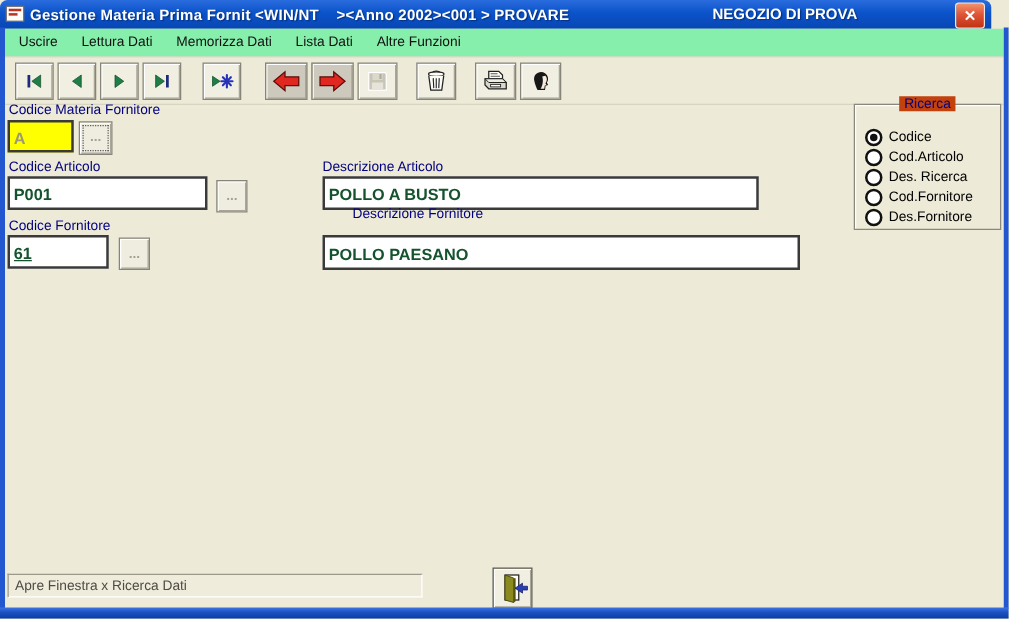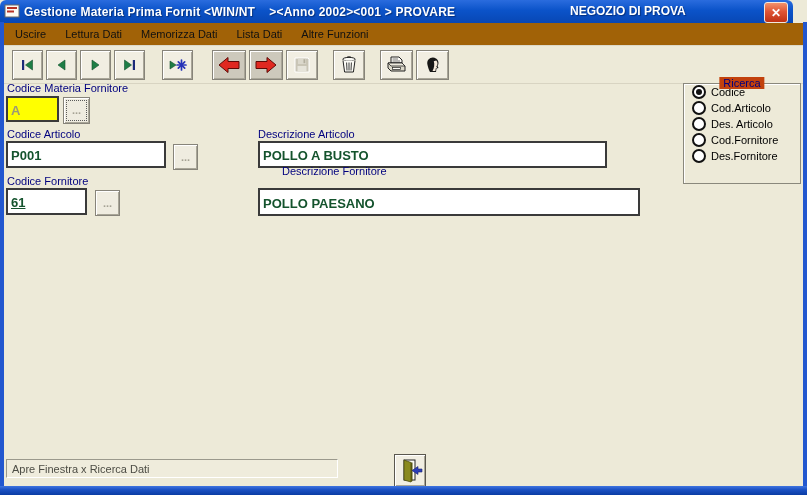--- a/index.html
+++ b/index.html
@@ -12,21 +12,21 @@
     border-radius:6px 6px 0 0;display:flex;align-items:center;color:#fff;}
   .titlebar .win-icon{margin:0 4px 0 4px;display:flex;}
   .title-text{font-size:12px;font-weight:bold;white-space:pre;letter-spacing:.2px;text-shadow:1px 1px 1px #04307E;}
   .title-right{position:absolute;left:570px;top:4px;font-size:12px;font-weight:bold;text-shadow:1px 1px 1px #04307E;}
   .close-btn{position:absolute;right:5px;top:2px;width:22px;height:19px;border-radius:3px;
     background:linear-gradient(180deg,#F2926C 0%,#DF5535 45%,#C03214 100%);
     border:1px solid #F0E8E0;color:#fff;font-size:12px;font-weight:bold;
     display:flex;align-items:center;justify-content:center;cursor:pointer;}
 
   
-  .menubar{position:absolute;top:23px;left:4px;right:4px;height:22px;background:#a16207;
+  .menubar{position:absolute;top:23px;left:4px;right:4px;height:22px;background:#86efac;
     display:flex;align-items:center;padding-left:8px;border-bottom:1px solid #DDD9C8;}
   .menu-item{font-size:11px;color:#111;margin-right:13px;padding:2px 3px;cursor:default;}
 
   
   .toolbar{position:absolute;top:46px;left:4px;right:4px;height:37px;background:#EDEAD8;
     display:flex;align-items:center;padding-left:8px;border-bottom:1px solid #D8D4C2;}
   .tbtn{width:31px;height:30px;background:#F1EEE2;border:1px solid #87847A;
     box-shadow:inset 1px 1px 0 #FFFFFF, inset -1px -1px 0 #A9A698;
     display:flex;align-items:center;justify-content:center;margin-right:3px;cursor:pointer;padding:0;}
   .tbtn.gray{background:#CDC9BC;width:34px;}
@@ -43,21 +43,21 @@
     box-shadow:inset 1px 1px 0 #FFFFFF, inset -1px -1px 0 #A9A698;
     font-size:11px;font-weight:bold;color:#A5A294;text-align:center;line-height:18px;cursor:pointer;}
   .browse-btn.focused .focus-rect{position:absolute;inset:3px;outline:1px dotted #5A5A5A;}
 
   
   .groupbox{position:absolute;left:683px;top:83px;width:118px;height:101px;box-sizing:border-box;
     border:1px solid #8A887C;box-shadow:1px 1px 0 #FFFFFF inset;}
   .groupbox-title{position:absolute;top:-7px;left:50%;transform:translateX(-50%);background:#c2410c;
     padding:0 4px;font-size:11px;color:#00007F;white-space:nowrap;}
   .radio-row{display:flex;align-items:center;height:16px;margin:0 0 0 8px;cursor:pointer;}
-  .radio-row:first-of-type{margin-top:0;}
+  .radio-row:first-of-type{margin-top:18px;}
   .radio-circle{width:10px;height:10px;border-radius:50%;background:#fff;border:2px solid #111;
     margin-right:5px;position:relative;flex:none;}
   .radio-row.selected .radio-circle::after{content:"";position:absolute;left:2px;top:2px;width:6px;height:6px;
     border-radius:50%;background:#111;}
   .radio-label{font-size:11px;color:#000;}
 
   
   .status-panel{position:absolute;left:6px;top:459px;width:332px;height:19px;box-sizing:border-box;
     background:#EFECDC;border:1px solid #9B998C;border-right-color:#FFFFFF;border-bottom-color:#FFFFFF;
     font-size:11px;color:#4C4C44;padding:3px 0 0 5px;}
@@ -209,21 +209,21 @@
     <div class="radio-row selected">
       <span class="radio-circle"></span>
       <span class="radio-label">Codice</span>
     </div>
     <div class="radio-row">
       <span class="radio-circle"></span>
       <span class="radio-label">Cod.Articolo</span>
     </div>
     <div class="radio-row">
       <span class="radio-circle"></span>
-      <span class="radio-label">Des. Articolo</span>
+      <span class="radio-label">Des. Ricerca</span>
     </div>
     <div class="radio-row">
       <span class="radio-circle"></span>
       <span class="radio-label">Cod.Fornitore</span>
     </div>
     <div class="radio-row">
       <span class="radio-circle"></span>
       <span class="radio-label">Des.Fornitore</span>
     </div>
   </div>

